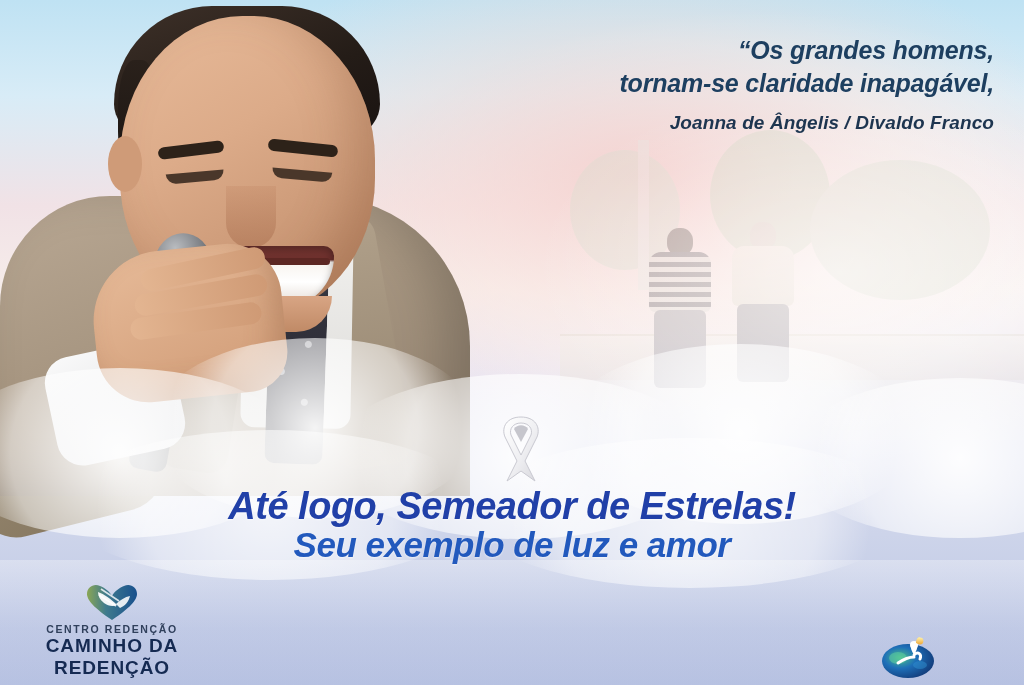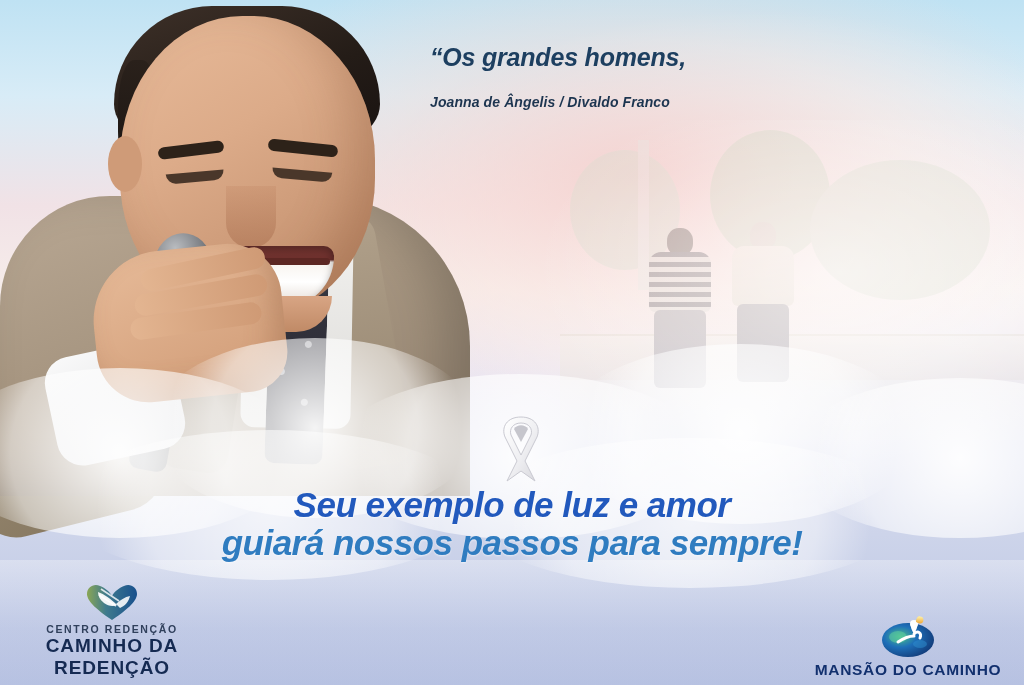--- a/index.html
+++ b/index.html
@@ -87,27 +87,27 @@
   .mic .ball{position:absolute;left:0;top:0;width:56px;height:58px;border-radius:50%;
     background:radial-gradient(circle at 32% 28%,#b9bcc0,#6d7075 60%,#3c3e42);}
   .mic .body{position:absolute;left:9px;top:50px;width:38px;height:190px;border-radius:10px;
     background:linear-gradient(90deg,#26272b,#4a4d53 40%,#191a1d);}
 
   
   .cloud{position:absolute;border-radius:50%;background:radial-gradient(circle,rgba(255,255,255,.95) 0%,rgba(255,255,255,.55) 55%,rgba(255,255,255,0) 78%);}
   .cloudband{position:absolute;left:0;right:0;}
 
   
-  .quote{position:absolute;left:430px;top:41px;width:564px;}
+  .quote{position:absolute;left:430px;top:34px;width:564px;text-align:right;}
   .quote .line{
     font-style:italic;font-weight:bold;font-size:25px;line-height:33px;
     color:#1d3f60;letter-spacing:-.2px;white-space:nowrap;
   }
   .quote .attrib{
-    margin-top:20px;font-style:italic;font-weight:bold;font-size:14px;
+    margin-top:12px;font-style:italic;font-weight:bold;font-size:19px;
     color:#1d3550;letter-spacing:.1px;
   }
 
   
   .ribbon{position:absolute;left:487px;top:409px;width:68px;height:78px;}
 
   
   .headline{position:absolute;left:0;right:0;top:486px;text-align:center;}
   .headline div{
     font-style:italic;font-weight:bold;white-space:nowrap;
@@ -188,41 +188,42 @@
     <div class="cloud" style="left:330px;top:36px;width:380px;height:165px;"></div>
     <div class="cloud" style="left:560px;top:6px;width:360px;height:180px;"></div>
     <div class="cloud" style="left:790px;top:40px;width:340px;height:160px;"></div>
     <div class="cloud" style="left:60px;top:92px;width:420px;height:150px;opacity:.8;"></div>
     <div class="cloud" style="left:470px;top:100px;width:440px;height:150px;opacity:.8;"></div>
   </div>
   <div style="position:absolute;left:0;top:560px;width:1024px;height:125px;background:linear-gradient(180deg,rgba(255,255,255,.30),rgba(190,200,230,.10) 55%,rgba(170,182,220,.28));"></div>
 
   <div class="quote">
     <div class="line">“Os grandes homens,</div>
+    <div class="line">tornam-se claridade inapagável,</div>
     <div class="attrib">Joanna de Ângelis / Divaldo Franco</div>
   </div>
 
   <div class="ribbon">
     <svg width="68" height="78" viewBox="0 0 68 78">
       <defs>
         <linearGradient id="rg" x1="0" y1="0" x2="1" y2="1">
           <stop offset="0%" stop-color="#ffffff"></stop>
           <stop offset="55%" stop-color="#efeff2"></stop>
           <stop offset="100%" stop-color="#d7d7dc"></stop>
         </linearGradient>
       </defs>
       <path d="M34 8 C20 8 14 18 18 28 L30 52 L20 72 L34 62 L48 72 L38 52 L50 28 C54 18 48 8 34 8 Z
                M34 14 C42 14 46 20 44 26 L34 46 L24 26 C22 20 26 14 34 14 Z" fill="url(#rg)" stroke="#c9c9d1" stroke-width="1"></path>
       <path d="M27 20 C30 15 38 15 41 20 L34 33 Z" fill="#9b9ba5" opacity=".55"></path>
     </svg>
   </div>
 
   <div class="headline">
+    <div class="hl1">Até logo, Semeador de Estrelas!</div>
     <div class="hl2">Seu exemplo de luz e amor</div>
-    <div class="hl3">guiará nossos passos para sempre!</div>
   </div>
 
   <div class="logo logo-left">
     <div style="line-height:0;">
       <svg width="52" height="38" viewBox="0 0 52 38">
         <defs>
           <linearGradient id="hl" x1="0" y1="0" x2="1" y2="0">
             <stop offset="0%" stop-color="#8aa655"></stop>
             <stop offset="38%" stop-color="#3f7b8d"></stop>
             <stop offset="100%" stop-color="#18508d"></stop>
@@ -256,16 +257,15 @@
         <ellipse cx="18" cy="21" rx="9" ry="6" fill="#5fd0a0" opacity=".55"></ellipse>
         <ellipse cx="40" cy="28" rx="7" ry="4" fill="#2f8fd0" opacity=".5"></ellipse>
         <path d="M34 41 L34 20 C34 16 31 14 31 11 L37 11 C37 14 34 16 34 20 Z" fill="#ffffff"></path>
         <circle cx="34" cy="8" r="4" fill="#ffffff"></circle>
         <path d="M18 26 C24 22 30 20 34 20" stroke="#ffffff" stroke-width="3" fill="none" stroke-linecap="round"></path>
         <path d="M34 18 C38 14 42 17 40 22" stroke="#ffffff" stroke-width="3" fill="none" stroke-linecap="round"></path>
         <path d="M36 6 C36 2 39 0 40 -1 C39 3 41 4 39 7 Z" fill="url(#fl)"></path>
         <circle cx="40" cy="4" r="3.4" fill="url(#fl)"></circle>
       </svg>
     </div>
-    <div class="logo-r1">MANSÃO DO CAMINHO</div>
   </div>
 
 </div>
 
 </body></html>

